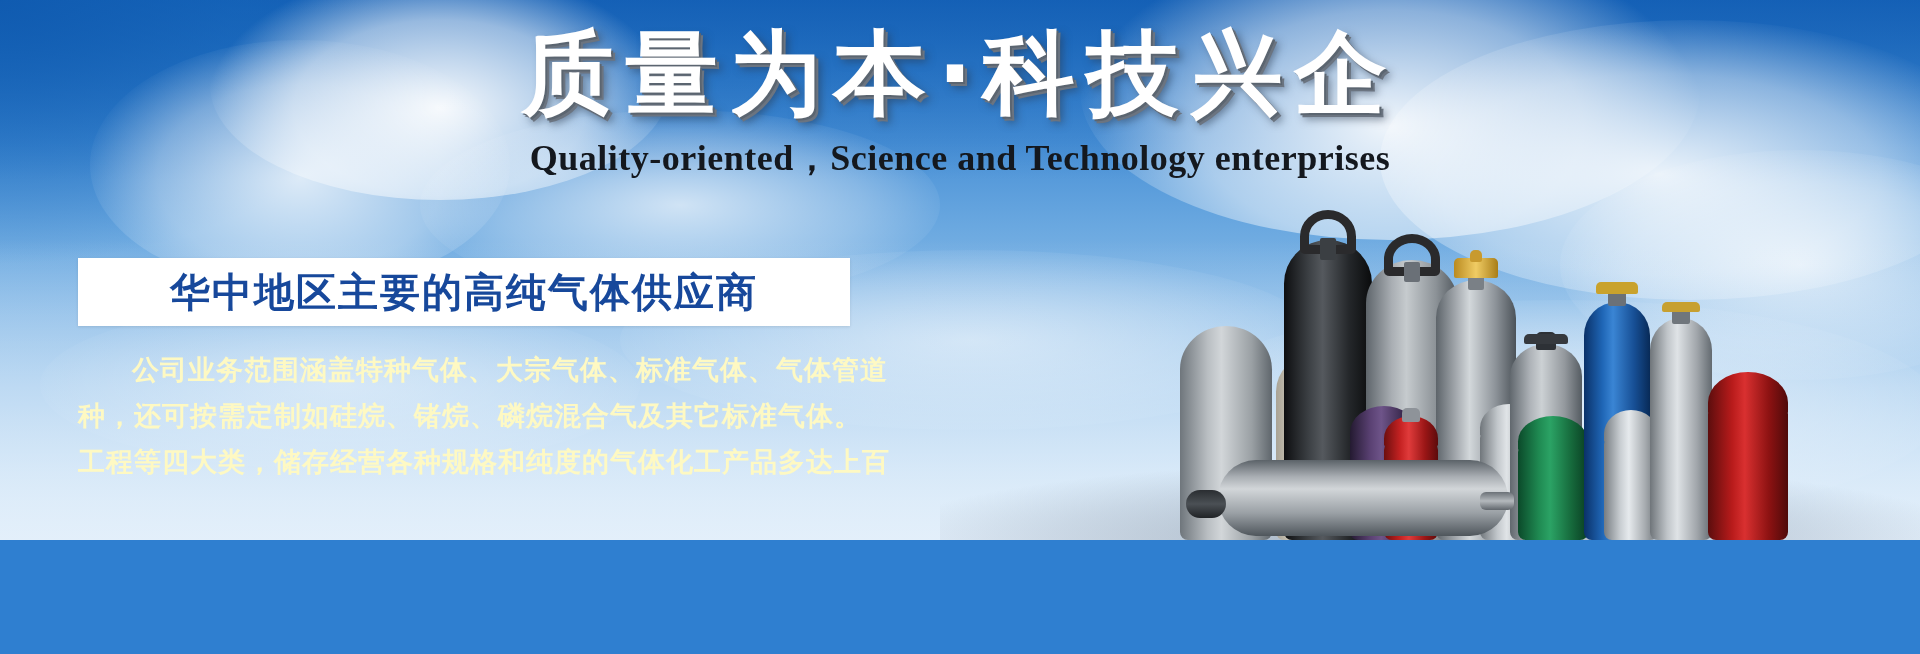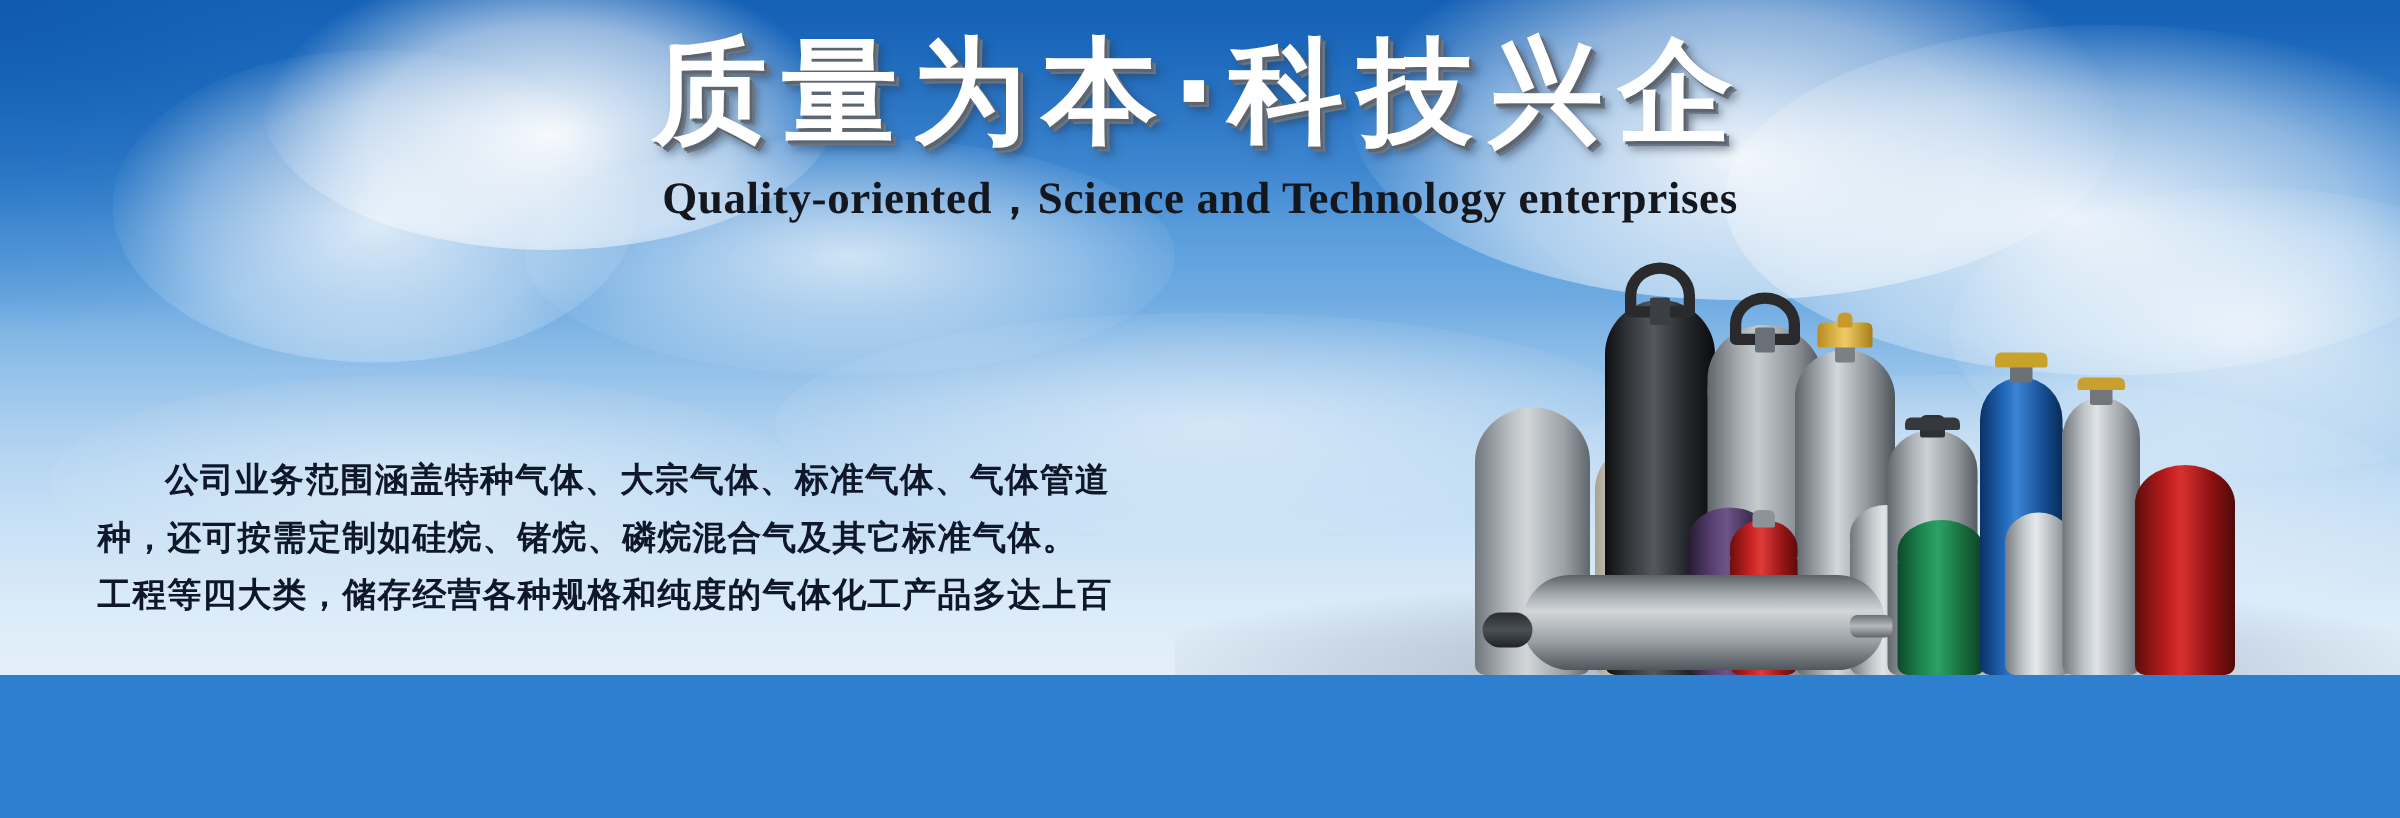--- a/index.html
+++ b/index.html
@@ -127,27 +127,27 @@
     font-size: 40px;
     line-height: 48px;
     color: #17489b;
     letter-spacing: 2px;
     white-space: nowrap;
   }
 
   .paragraph {
     position: absolute;
     left: 78px;
-    top: 361px;
+    top: 347px;
     width: 790px;
     font-family: Liberation Serif, serif;
     font-weight: bold;
     font-size: 27px;
     line-height: 46px;
-    color: #0f172a;
+    color: #fef9c3;
     letter-spacing: 1px;
   }
   .paragraph .pline { white-space: nowrap; }
   .paragraph .pline.first { text-indent: 54px; }
 
   
   .cylinders {
     position: absolute;
     right: 0;
     bottom: 0;
@@ -310,20 +310,23 @@
     <div style="position:absolute; left:300px; bottom:30px; width:34px; height:18px; border-radius:6px; background:linear-gradient(to bottom,#6b7177,#b4b9bd,#60666c);"></div>
 
   </div>
 
   <div class="headline">
     <span>质量为本</span><span class="dot">·</span><span>科技兴企</span>
   </div>
 
   <div class="subhead">Quality-oriented，Science and Technology enterprises</div>
 
+  <div class="tagline-box">
+    <span class="tagline-text">华中地区主要的高纯气体供应商</span>
+  </div>
 
   <div class="paragraph">
     <div class="pline first">公司业务范围涵盖特种气体、大宗气体、标准气体、气体管道</div>
     <div class="pline">种，还可按需定制如硅烷、锗烷、磷烷混合气及其它标准气体。</div>
     <div class="pline">工程等四大类，储存经营各种规格和纯度的气体化工产品多达上百</div>
   </div>
 
 </div>
 
 </body></html>

